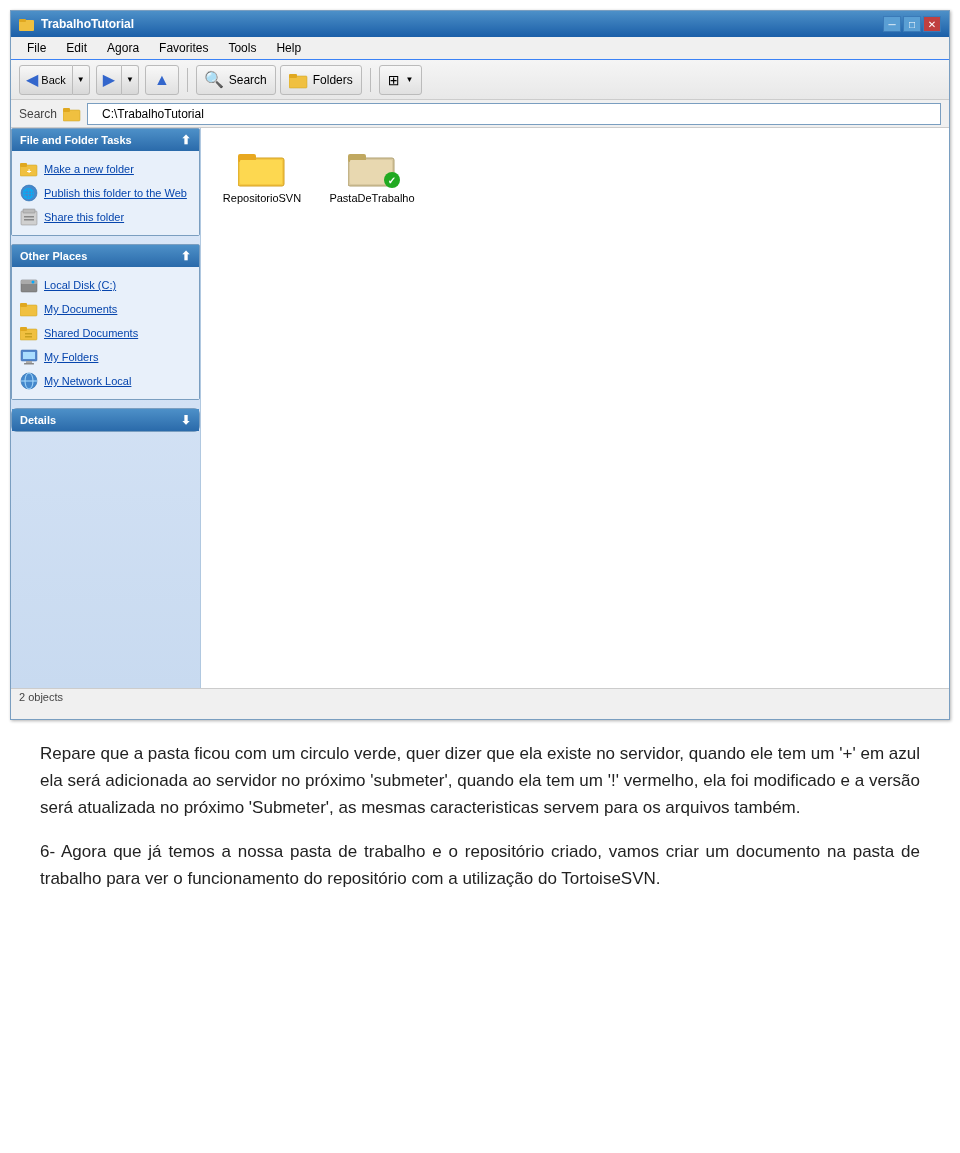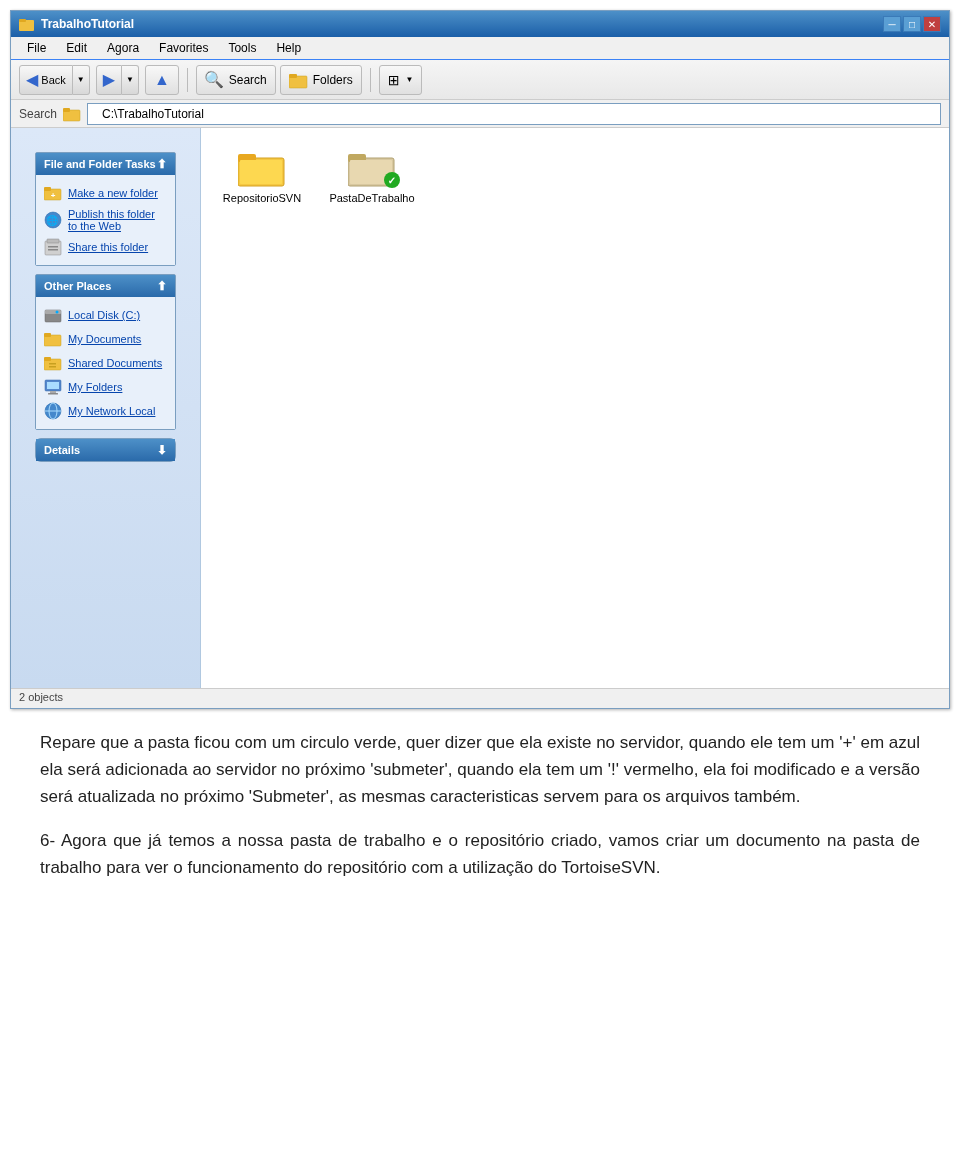--- a/index.html
+++ b/index.html
@@ -129,21 +129,21 @@
       display: flex;
       background: #fff;
       min-height: 560px;
     }
 
     
     .left-panel {
       width: 190px;
       background: linear-gradient(to bottom, #dce8f8 0%, #c8daf0 100%);
       border-right: 1px solid #b0c8e0;
-      padding: 24px;
+      padding: 0;
       flex-shrink: 0;
     }
 
     .panel-section {
       background: #d4e4f4;
       border: 1px solid #7a9ec0;
       margin-bottom: 8px;
       border-radius: 2px;
     }
     .panel-section-header {
@@ -250,21 +250,21 @@
       font-weight: bold;
     }
 
     
     .status-bar {
       background: #f0f0f0;
       border-top: 1px solid #ccc;
       padding: 2px 8px;
       font-size: 11px;
       color: #444;
-      height: 20px;
+      height: 31px;
     }
 
     
     .text-content {
       padding: 20px 10px;
       font-size: 17px;
       line-height: 1.6;
       color: #222;
       max-width: 900px;
       margin: 0 auto;

